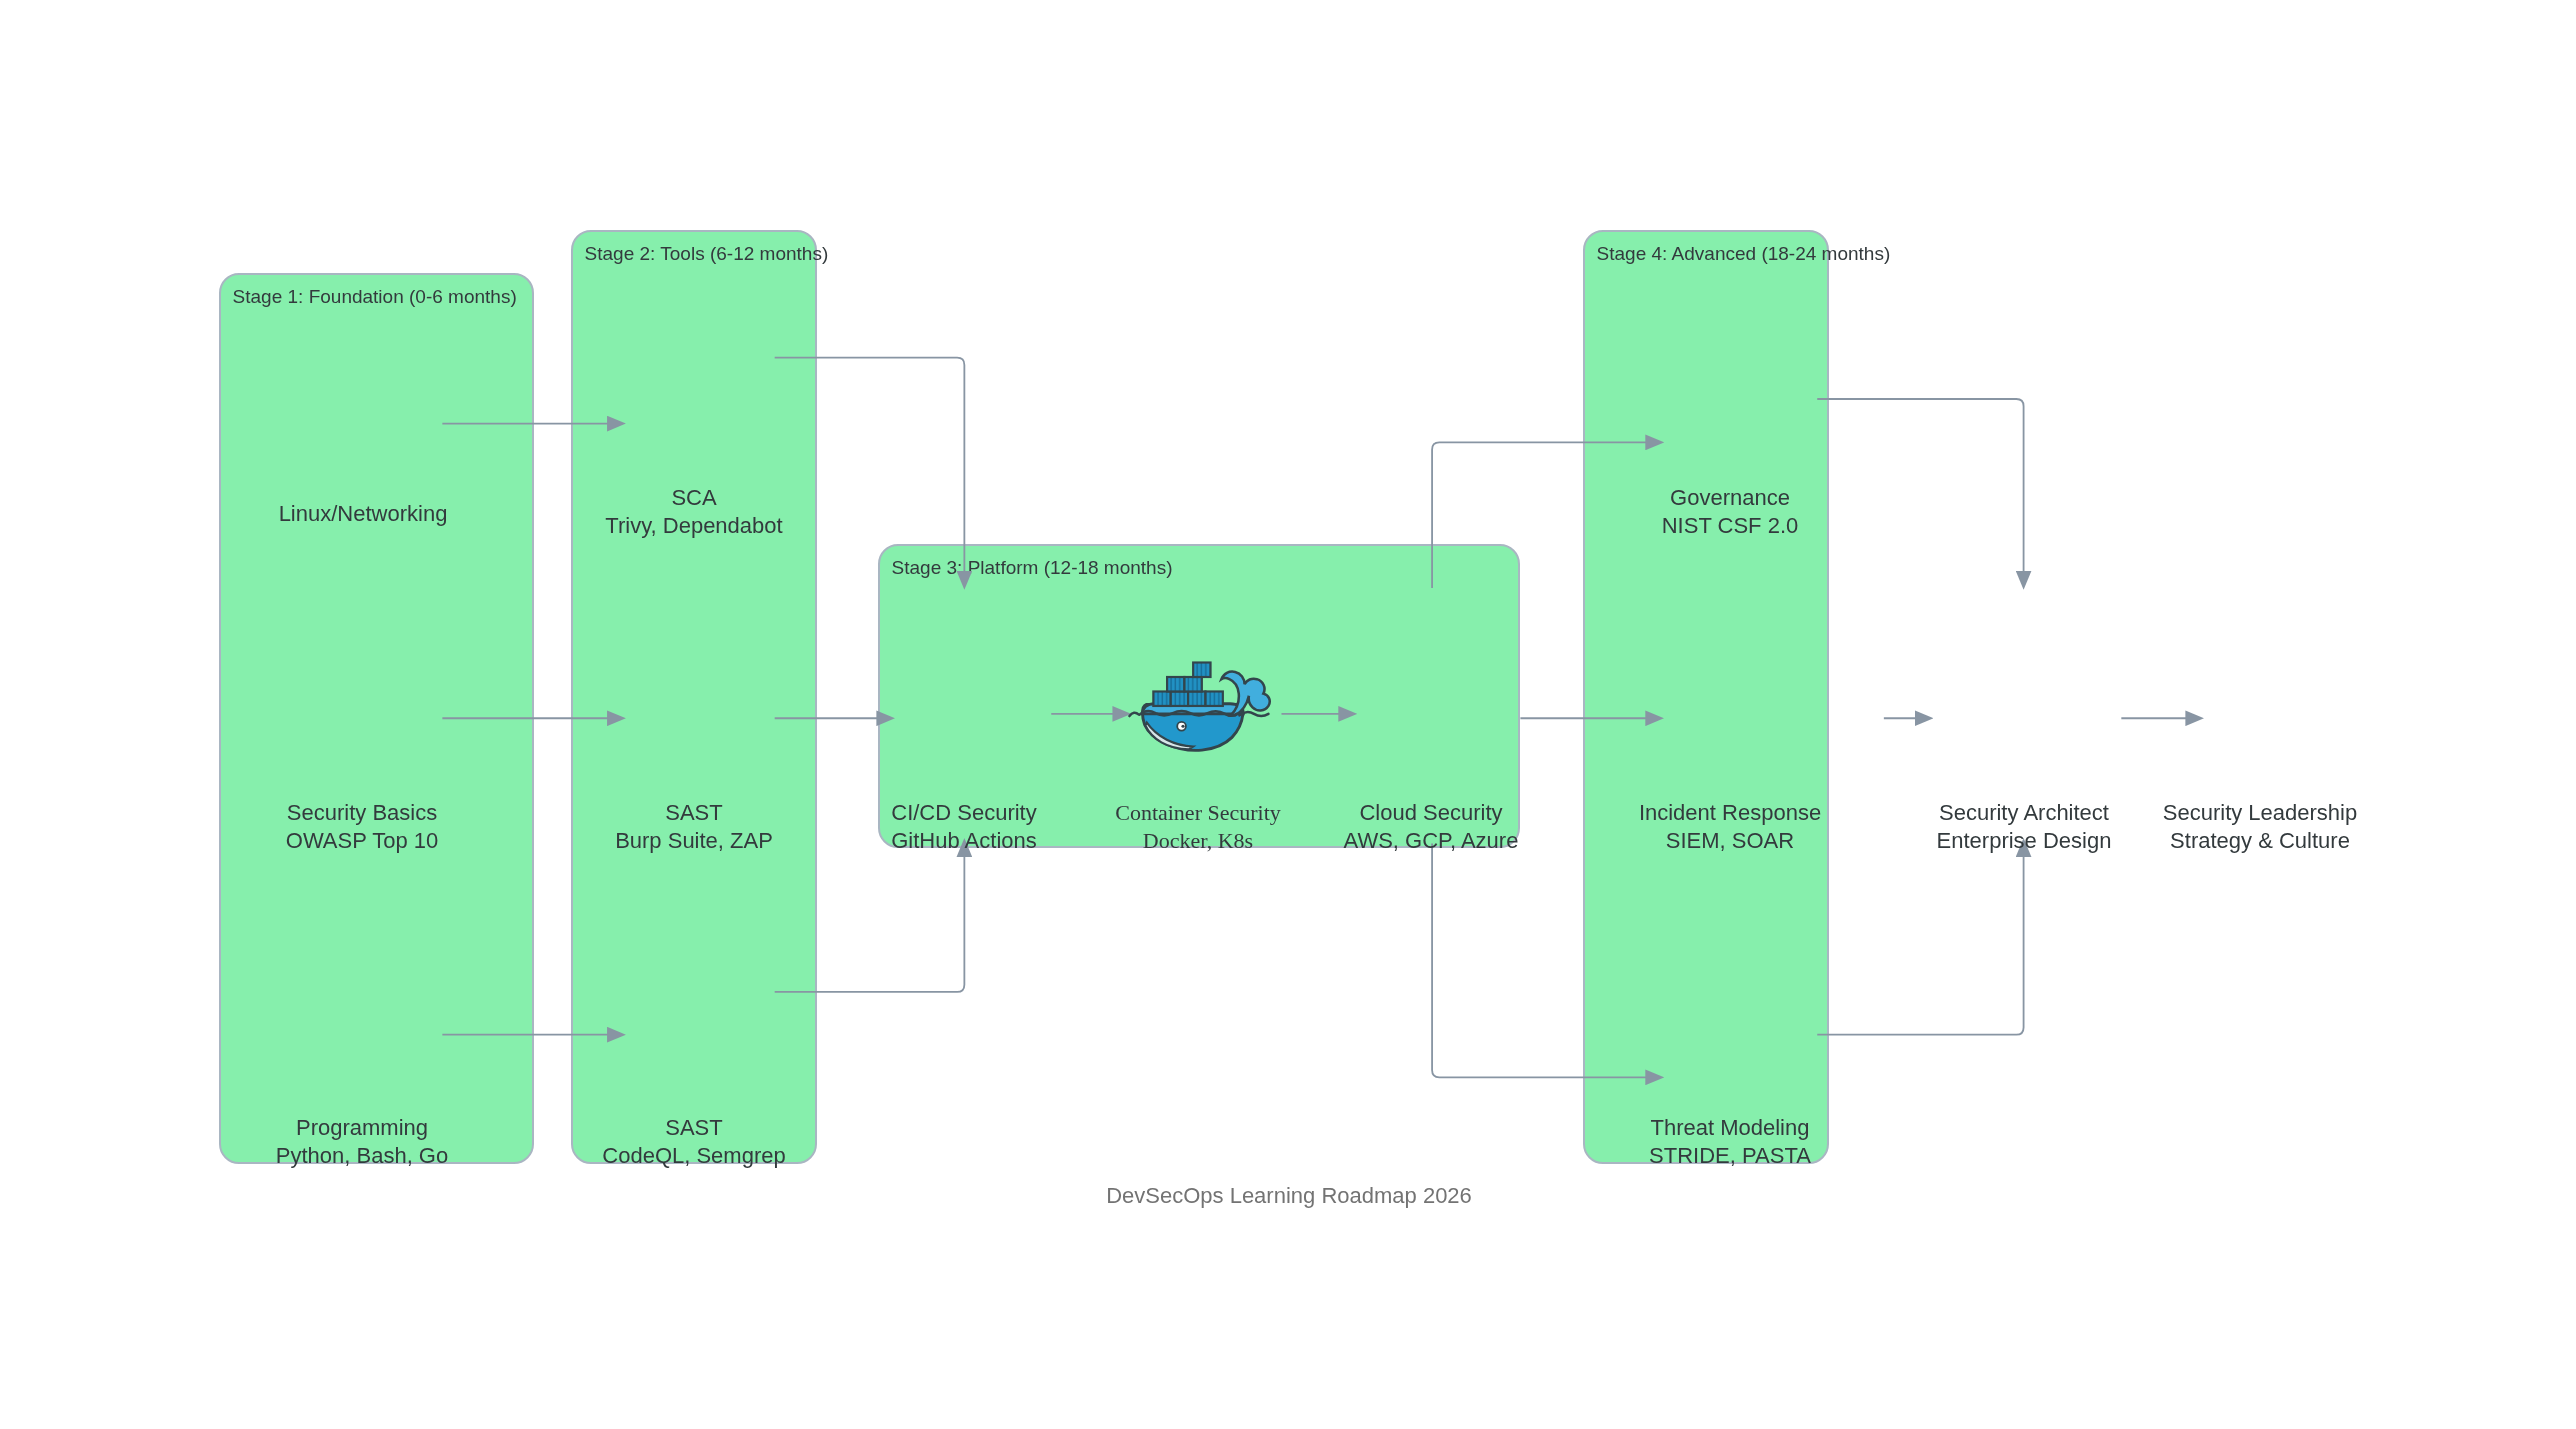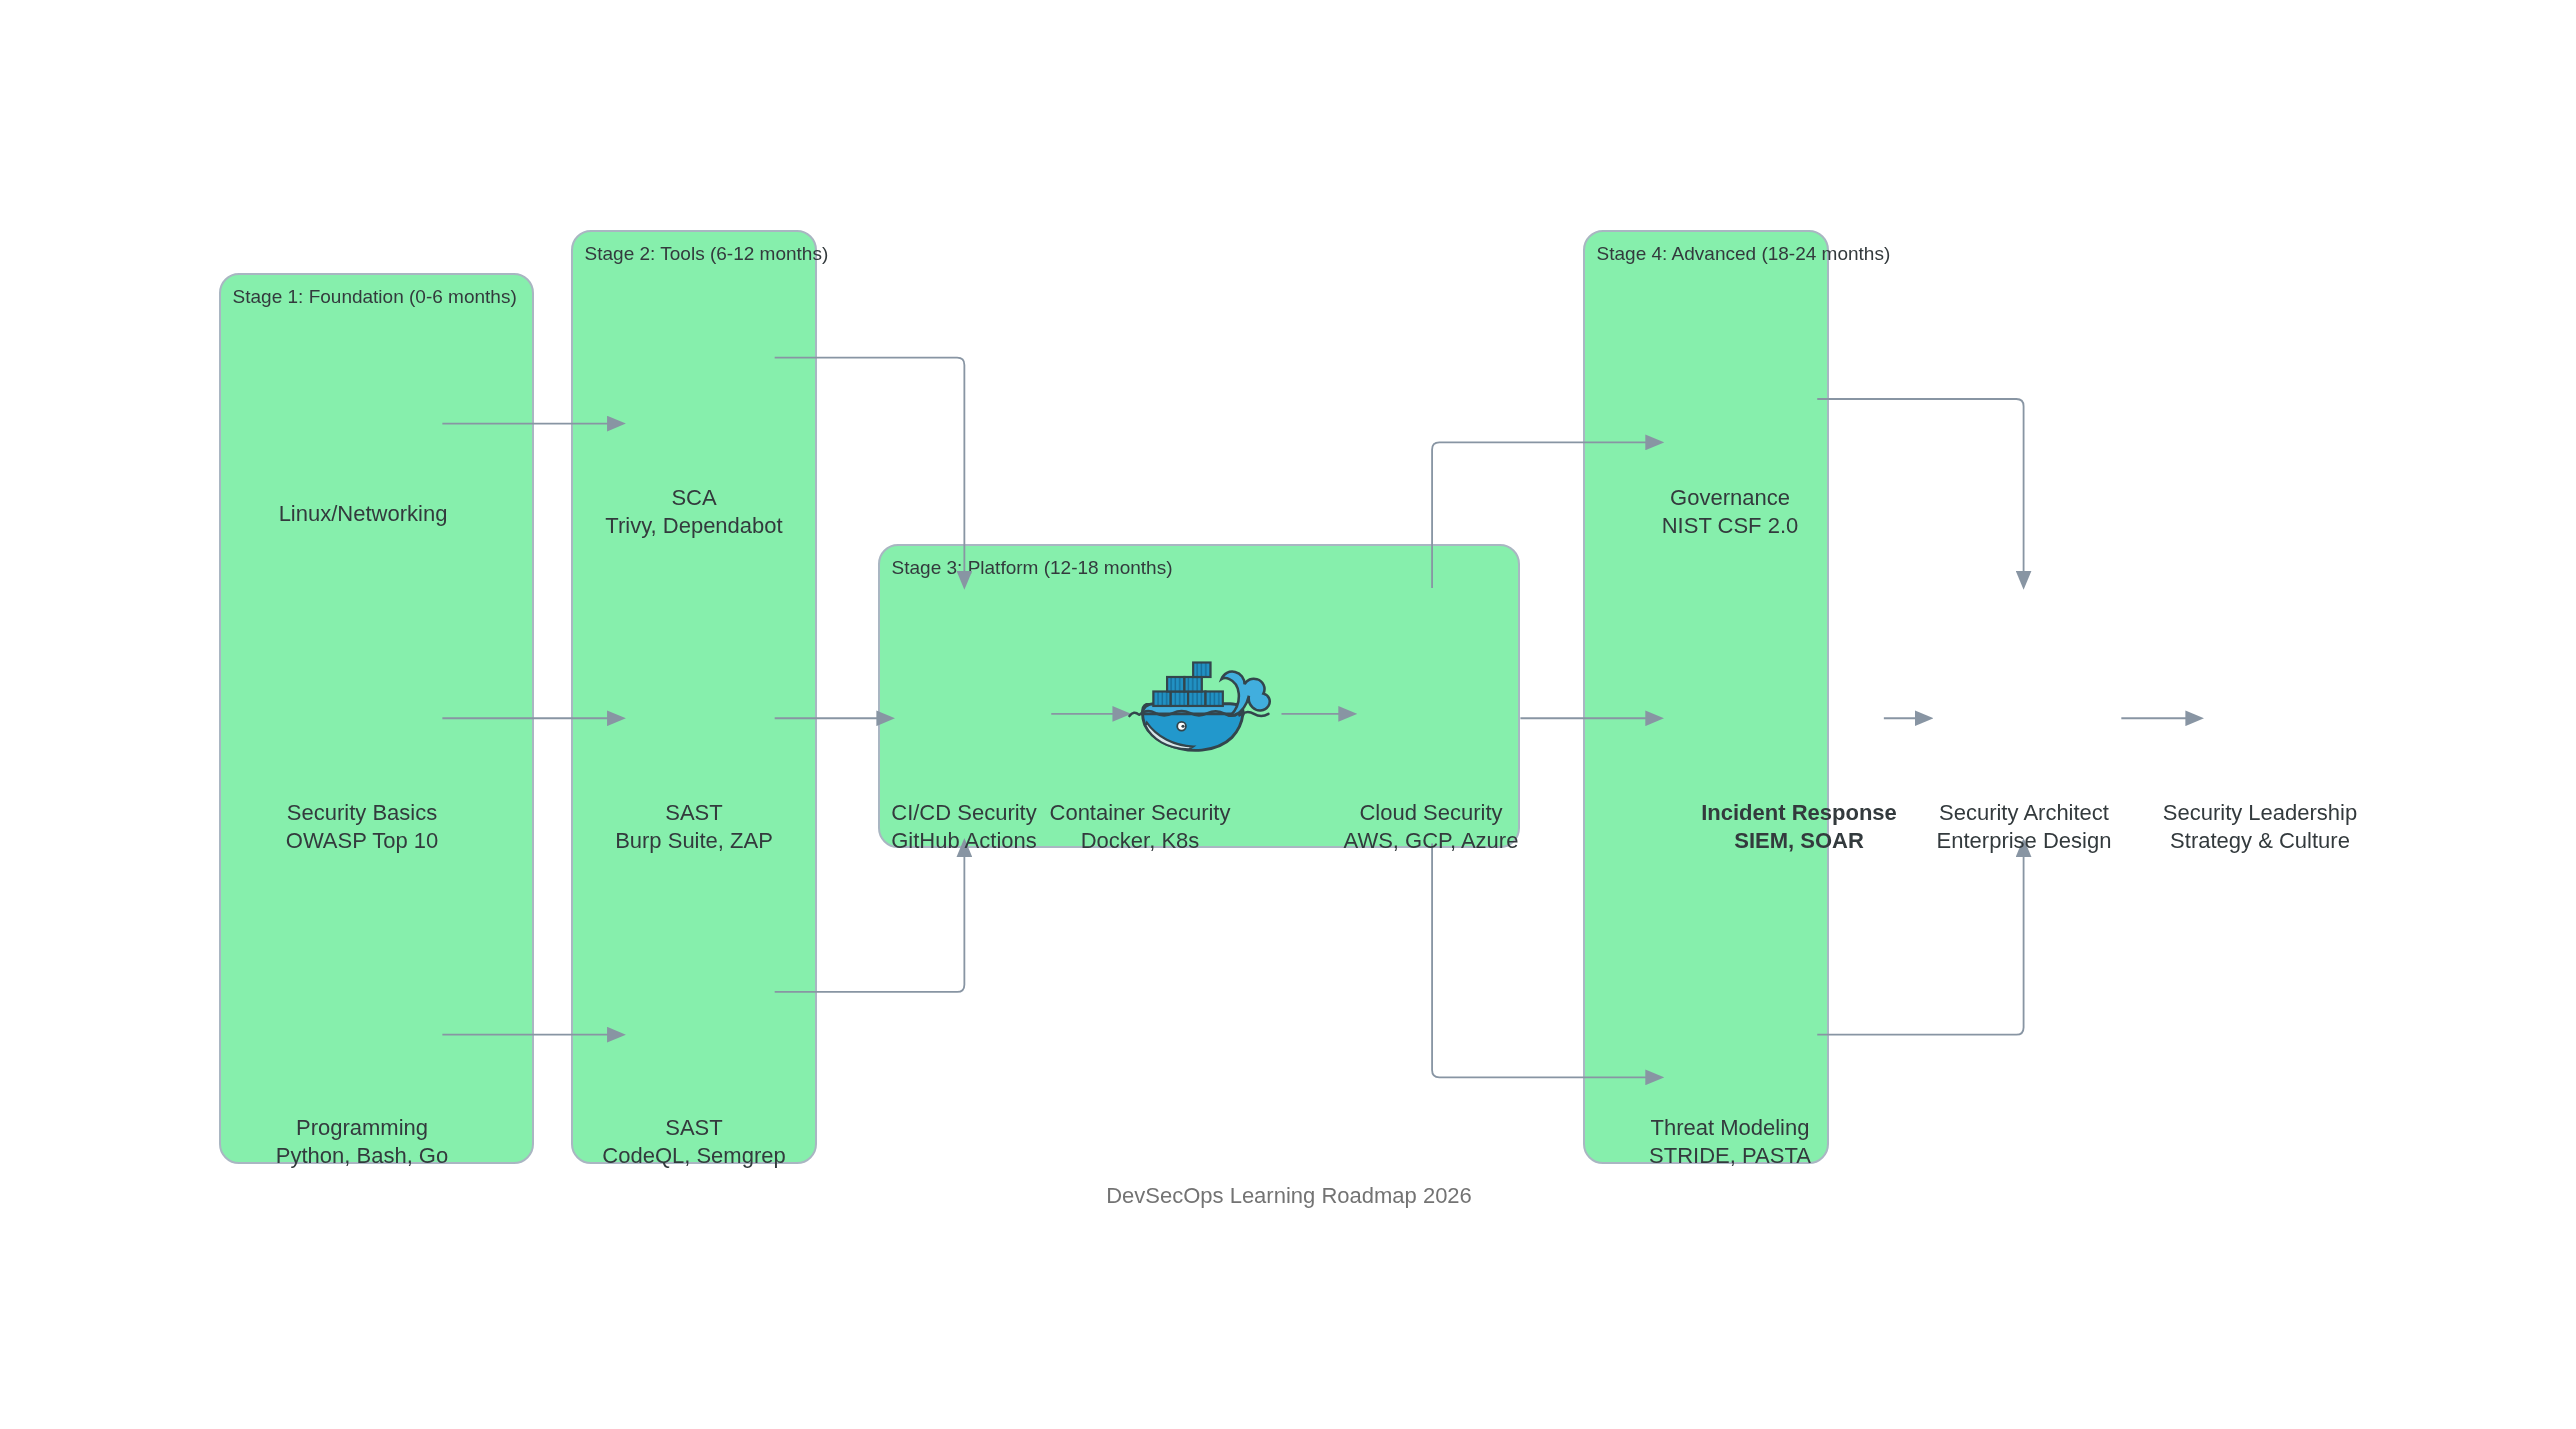--- a/index.html
+++ b/index.html
@@ -137,34 +137,34 @@
   </div>
   <div class="node" style="left:694px; top:1114px;">
     <span>SAST</span>
     <span>CodeQL, Semgrep</span>
   </div>
 
   <div class="node" style="left:964px; top:799px;">
     <span>CI/CD Security</span>
     <span>GitHub Actions</span>
   </div>
-  <div class="node" style="left:1140px; top:799px;">
+  <div class="node" style="left:1198px; top:799px;font-family:Liberation Serif, serif;">
     <span>Container Security</span>
     <span>Docker, K8s</span>
   </div>
   <div class="node" style="left:1431px; top:799px;">
     <span>Cloud Security</span>
     <span>AWS, GCP, Azure</span>
   </div>
 
   <div class="node" style="left:1730px; top:484px;">
     <span>Governance</span>
     <span>NIST CSF 2.0</span>
   </div>
-  <div class="node" style="left:1799px; top:799px;font-weight:bold;">
+  <div class="node" style="left:1730px; top:799px;">
     <span>Incident Response</span>
     <span>SIEM, SOAR</span>
   </div>
   <div class="node" style="left:1730px; top:1114px;">
     <span>Threat Modeling</span>
     <span>STRIDE, PASTA</span>
   </div>
 
   <div class="node" style="left:2024px; top:799px;">
     <span>Security Architect</span>

